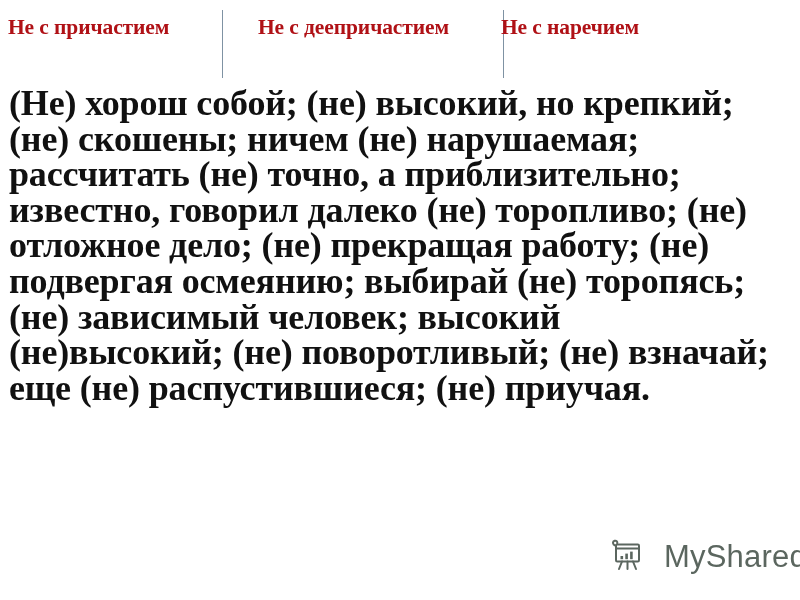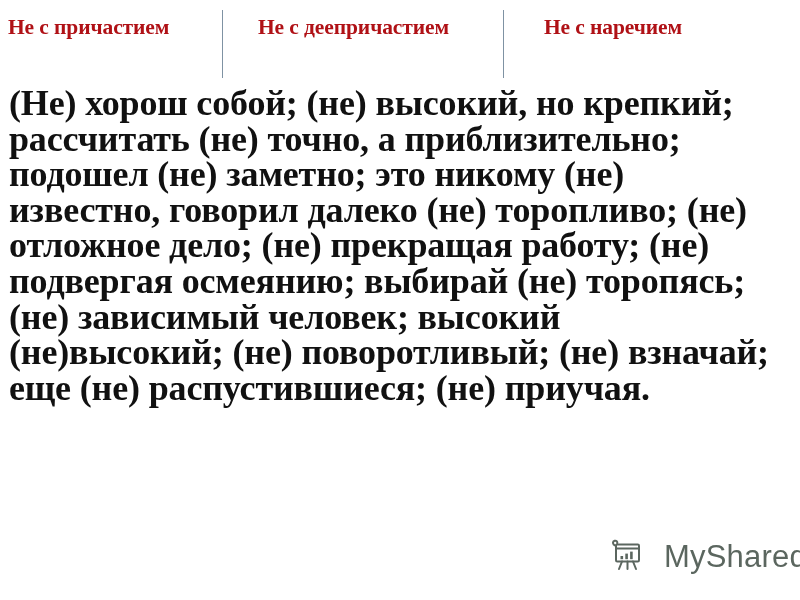--- a/index.html
+++ b/index.html
@@ -38,21 +38,21 @@
     font-family: "Liberation Serif", "DejaVu Serif", serif;
     font-weight: bold;
     font-size: 21.5px;
     line-height: 29px;
     letter-spacing: -0.1px;
     white-space: nowrap;
   }
 
   #header-col-0 { left: 8px;   top: 13px; }
   #header-col-1 { left: 231px; top: 13px; margin-left: 27px; }
-  #header-col-2 { left: 544px; top: 13px; }
+  #header-col-2 { left: 501px; top: 13px; }
 
   .header-line { display: block; }
 
   .header-divider {
     position: absolute;
     top: 10px;
     width: 1px;
     height: 68px;
     background: #7f92a3;
   }
@@ -122,22 +122,22 @@
     <div class="header-divider" id="header-divider-1"></div>
 
     <div class="header-col" id="header-col-2">
       <span class="header-line">Не с наречием</span>
     </div>
 
   </div>
 
   <div id="body-text">
     <span class="body-line">(Не) хорош собой; (не) высокий, но крепкий;</span>
+    <span class="body-line">(не) скошены; ничем (не) нарушаемая;</span>
     <span class="body-line">рассчитать (не) точно, а приблизительно;</span>
-    <span class="body-line">подошел (не) заметно; это никому (не)</span>
     <span class="body-line">известно, говорил далеко (не) торопливо; (не)</span>
     <span class="body-line">отложное дело; (не) прекращая работу; (не)</span>
     <span class="body-line">подвергая осмеянию; выбирай (не) торопясь;</span>
     <span class="body-line">(не)  зависимый человек; высокий</span>
     <span class="body-line">(не)высокий; (не) поворотливый; (не) взначай;</span>
     <span class="body-line">еще (не) распустившиеся; (не) приучая.</span>
   </div>
 
   <div id="watermark">
     <span id="watermark-icon">

